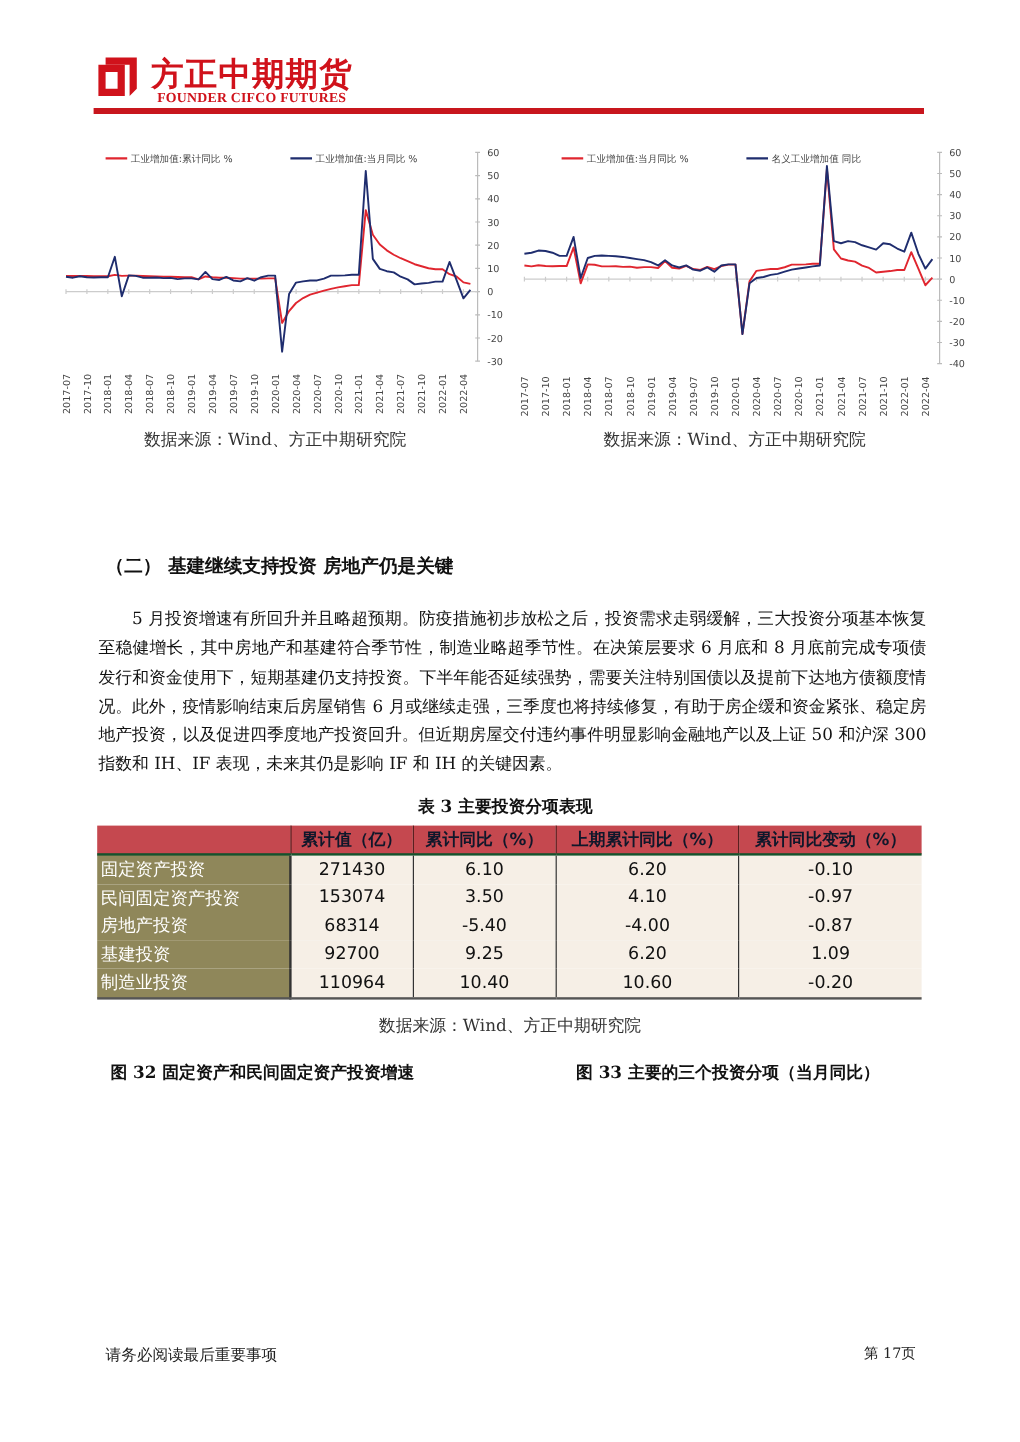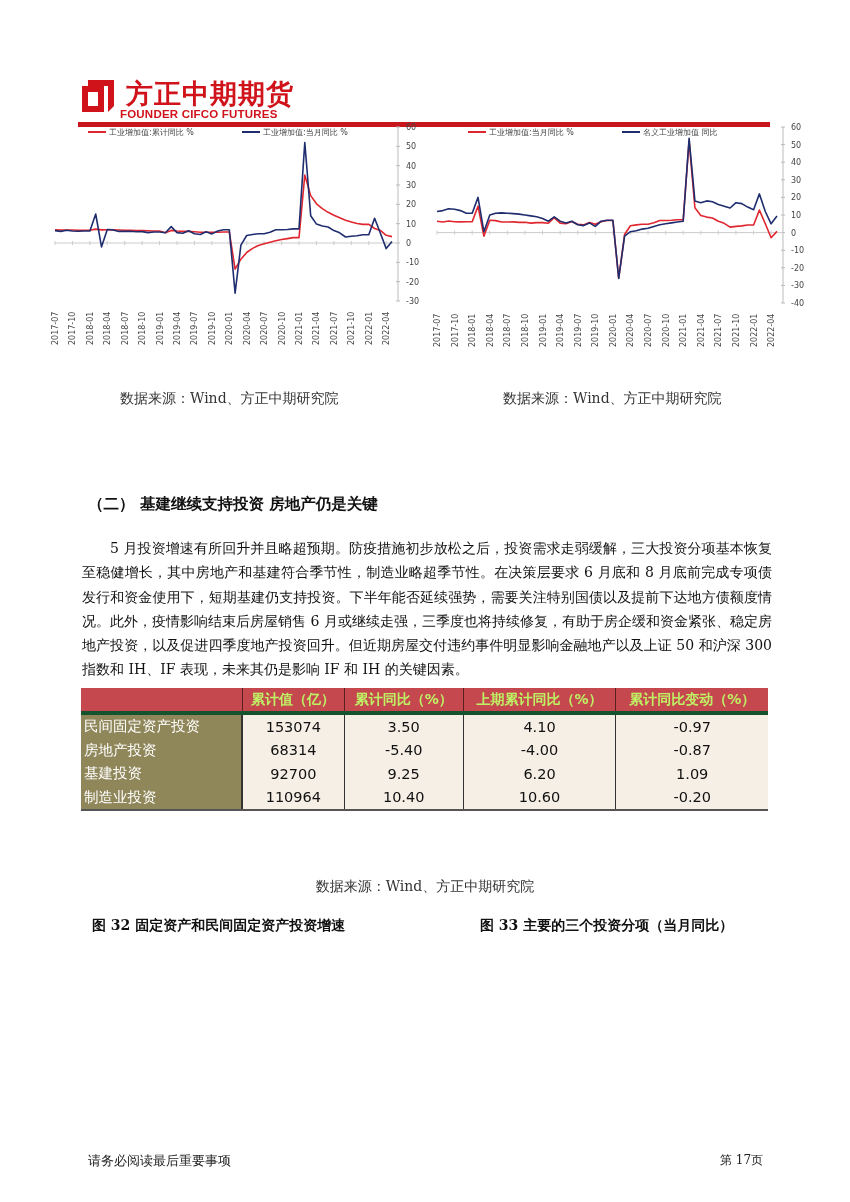--- a/index.html
+++ b/index.html
@@ -1,31 +1,31 @@
 <!DOCTYPE html>
 <html><head>
 <meta charset="utf-8">
 <style>
   html,body{margin:0;padding:0;background:#ffffff;}
   body{width:850px;height:1202px;position:relative;overflow:hidden;font-family:"DejaVu Serif","Liberation Serif",serif;color:#222;}
-  .abs{position:absolute;margin-top:32px;}
+  .abs{position:absolute;}
   .logo{left:78px;top:42px;width:240px;height:50px;}
   .logo-mark{position:absolute;left:2px;top:4px;width:36px;height:36px;}
   .logo-cn{position:absolute;left:48px;top:2px;font-family:"DejaVu Sans","Liberation Sans",sans-serif;font-weight:bold;font-size:27px;color:#d0121b;letter-spacing:1px;}
-  .logo-en{position:absolute;left:42px;top:34px;font-family:Liberation Sans, sans-serif;font-weight:bold;font-size:11.5px;color:#d0121b;letter-spacing:0.2px;}
+  .logo-en{position:absolute;left:53px;top:34px;font-family:Liberation Serif, serif;font-weight:bold;font-size:11.5px;color:#d0121b;letter-spacing:0.2px;}
   .header-rule{left:78px;top:90px;width:692px;height:5px;background:#c8161d;}
   .chart{position:absolute;}
   .chart svg{display:block;}
   .src{font-size:14px;color:#333;}
   .section{left:88px;top:462px;font-size:15.5px;font-weight:bold;color:#111;}
   .para{left:82px;top:504px;width:690px;font-size:14px;line-height:24.3px;color:#111;text-align:justify;}
   .para p{margin:0;text-indent:28px;}
   .tbl-title{left:0;width:842px;top:664px;text-align:center;font-size:14px;font-weight:bold;color:#111;}
   table.inv{position:absolute;left:81px;top:688px;width:687px;border-collapse:collapse;font-family:"DejaVu Sans","Liberation Sans",sans-serif;}
-  table.inv th{background:#c5484f;color:#bef264;font-size:14px;font-weight:bold;height:23px;padding:0;border-right:1px solid #5a1f1f;border-bottom:4px solid #14532d;}
+  table.inv th{background:#c5484f;color:#0f172a;font-size:14px;font-weight:bold;height:23px;padding:0;border-right:1px solid #5a1f1f;border-bottom:2px solid #14532d;}
   table.inv th:last-child{border-right:none;}
   table.inv td{font-size:14.5px;height:23.5px;padding:0;text-align:center;color:#111;background:#f6efe6;border-right:1px solid #333;}
   table.inv td:last-child{border-right:none;}
   table.inv td.rowlab{background:#8f875a;color:#fff;text-align:left;padding-left:3px;font-size:14.5px;border-right:2px solid #333;width:157px;}
   table.inv tr:last-child td{border-bottom:2px solid #555;}
   .tbl-src{left:0;width:850px;top:846px;text-align:center;font-size:14px;color:#333;}
   .fig{top:885px;font-size:14px;font-weight:bold;color:#111;}
   .footer-l{left:88px;top:1120px;font-size:13px;color:#222;}
   .footer-r{left:720px;top:1120px;font-size:12px;color:#222;}
   .legend{font-family:"DejaVu Sans","Liberation Sans",sans-serif;font-size:8px;fill:#444;}
@@ -206,20 +206,27 @@
     <tr>
       <th></th>
       <th>累计值（亿）</th>
       <th>累计同比（%）</th>
       <th>上期累计同比（%）</th>
       <th>累计同比变动（%）</th>
     </tr>
   </thead>
   <tbody>
     <tr>
+      <td class="rowlab">固定资产投资</td>
+      <td>271430</td>
+      <td>6.10</td>
+      <td>6.20</td>
+      <td>-0.10</td>
+    </tr>
+    <tr>
       <td class="rowlab">民间固定资产投资</td>
       <td>153074</td>
       <td>3.50</td>
       <td>4.10</td>
       <td>-0.97</td>
     </tr>
     <tr>
       <td class="rowlab">房地产投资</td>
       <td>68314</td>
       <td>-5.40</td>

